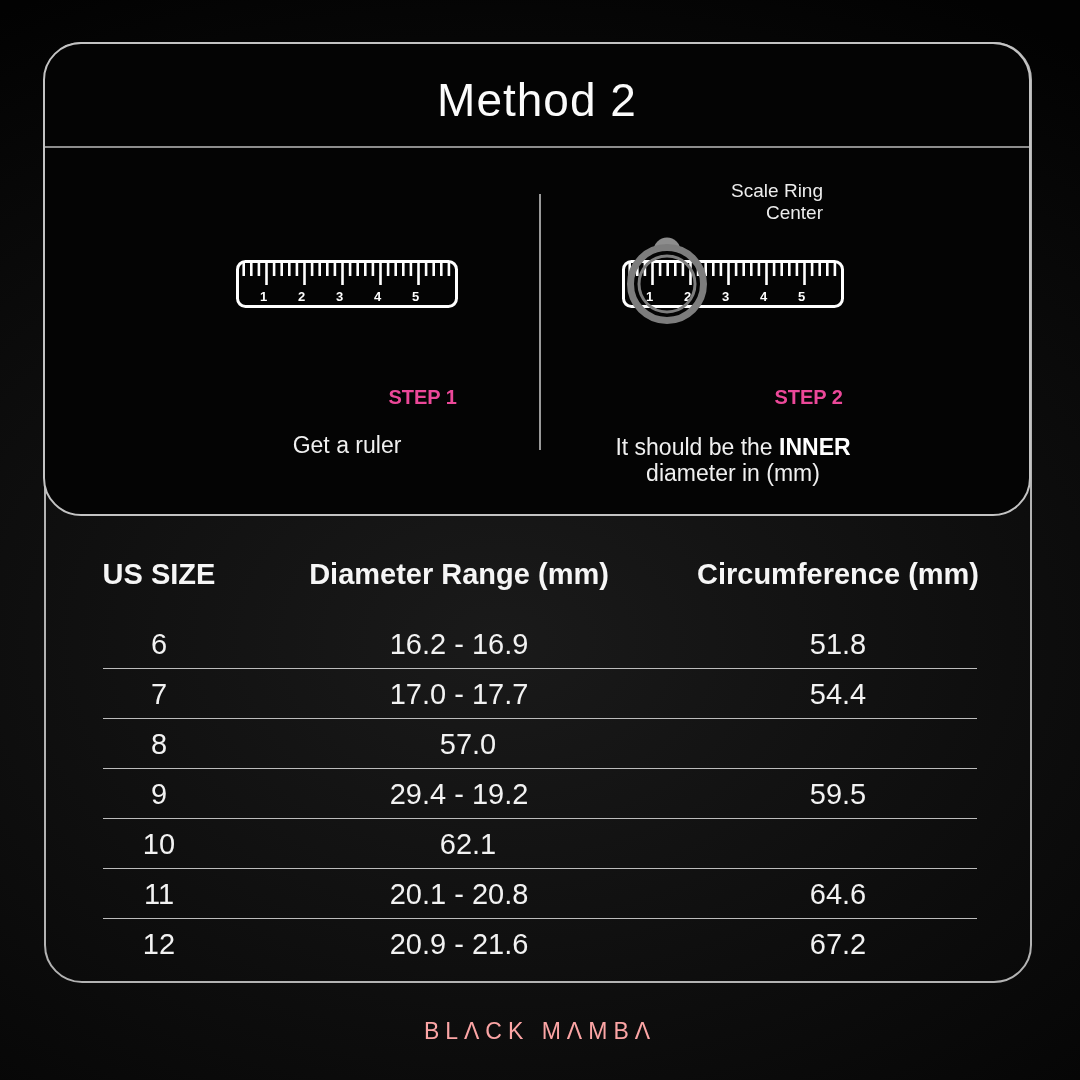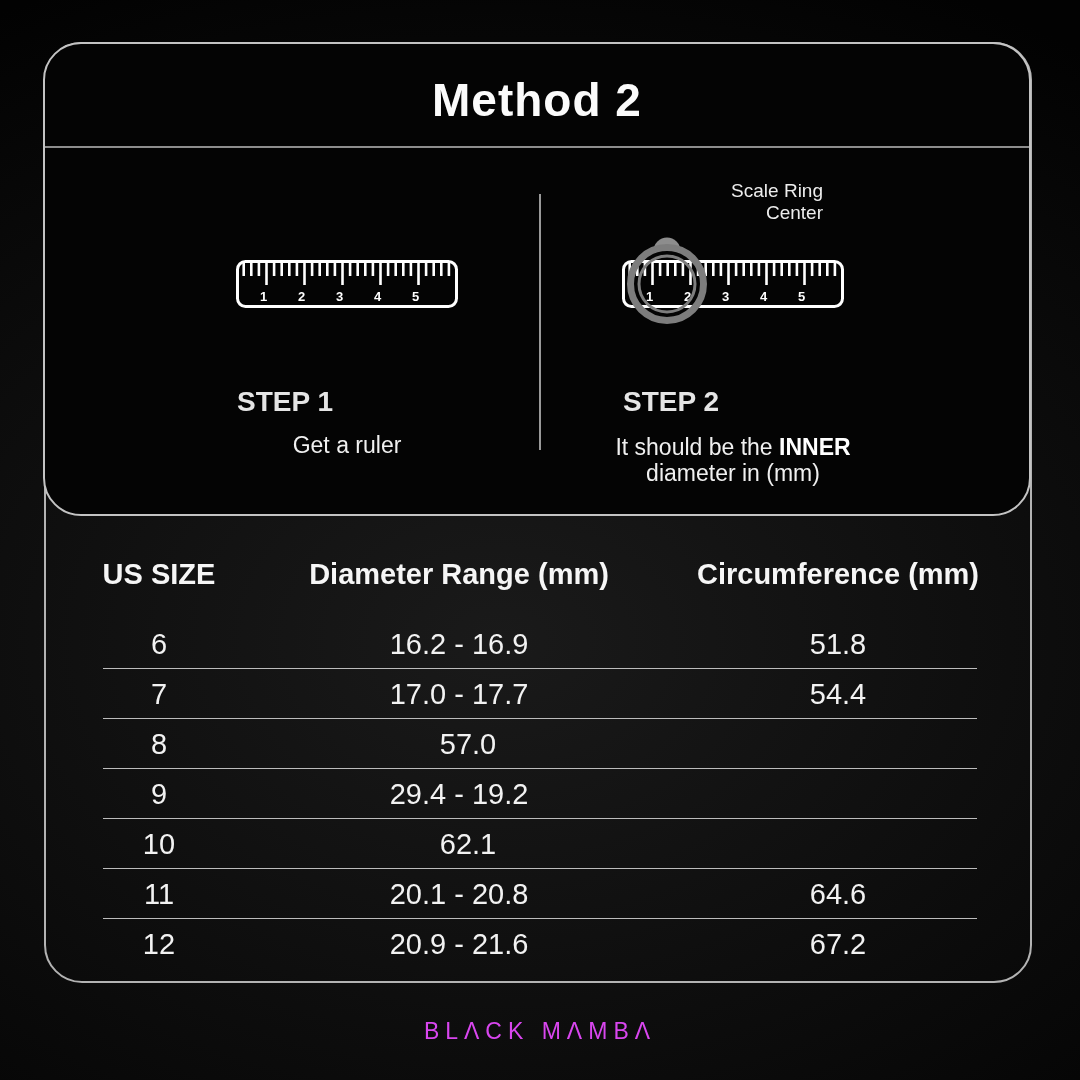--- a/index.html
+++ b/index.html
@@ -15,42 +15,42 @@
   .outer-frame{
     left:44px;top:42px;width:988px;height:941px;box-sizing:border-box;
     border:2px solid #b3b3b3;border-radius:38px;
   }
   
   .method-card{
     left:43px;top:42px;width:988px;height:474px;box-sizing:border-box;
     border:2px solid #c3c3c3;border-radius:38px;background:#040404;
   }
   .card-title-wrap{left:0;top:0;width:100%;height:102px;display:flex;align-items:center;justify-content:center;}
-  .card-title{font-size:46px;font-weight:bold;letter-spacing:1px;color:#fbfbfb;margin-top:9px;}
+  .card-title{font-size:46px;font-weight:normal;letter-spacing:1px;color:#fbfbfb;margin-top:9px;}
   .title-divider{left:0;top:102px;width:100%;height:2px;background:#8d8d8d;}
   .v-divider{left:494px;top:150px;width:1.5px;height:256px;background:#9a9a9a;}
 
   .ruler-svg{overflow:visible;}
-  .step-label{font-size:28px;font-weight:bold;text-align:left;color:#e5e5e5;}
+  .step-label{font-size:20px;font-weight:bold;text-align:right;color:#ec4899;}
   .step-desc{font-size:23px;text-align:center;line-height:26px;color:#f0f0f0;}
   .step-desc b{font-weight:bold;color:#fff;margin-top:16px;}
   .ring-annotation{font-size:19px;line-height:22px;text-align:right;color:#ededed;}
 
   
   .t-header{left:44px;top:558px;width:988px;display:flex;}
   .t-header .c{font-size:29px;font-weight:bold;text-align:center;color:#f6f6f6;}
   .c1{width:230px;} .c2{width:370px;} .c3{width:388px;}
   .t-rows{left:44px;top:619px;width:988px;}
   .trow{position:relative;height:50px;display:flex;align-items:center;}
   .trow .c{font-size:29px;text-align:center;color:#f2f2f2;}
   .trow:not(:last-child)::after{
     content:"";position:absolute;left:59px;right:55px;bottom:0;height:1.5px;background:#bcbcbc;
   }
 
-  .brand{left:0;top:1018px;width:100%;text-align:center;font-size:23px;letter-spacing:6px;color:#d946ef;}
+  .brand{left:0;top:1018px;width:100%;text-align:center;font-size:23px;letter-spacing:6px;color:#fca5a5;}
 </style>
 </head>
 <body>
 
 <div class="abs outer-frame"></div>
 
 <div class="abs method-card">
 
   <div class="abs card-title-wrap">
     <div class="card-title">Method 2</div>
@@ -176,20 +176,21 @@
     <div class="c c2">17.0 - 17.7</div>
     <div class="c c3">54.4</div>
   </div>
   <div class="trow">
     <div class="c c1">8</div>
     <div class="c c3">57.0</div>
   </div>
   <div class="trow">
     <div class="c c1">9</div>
     <div class="c c2">29.4 - 19.2</div>
+    <div class="c c3">59.5</div>
   </div>
   <div class="trow">
     <div class="c c1">10</div>
     <div class="c c3">62.1</div>
   </div>
   <div class="trow">
     <div class="c c1">11</div>
     <div class="c c2">20.1 - 20.8</div>
     <div class="c c3">64.6</div>
   </div>

